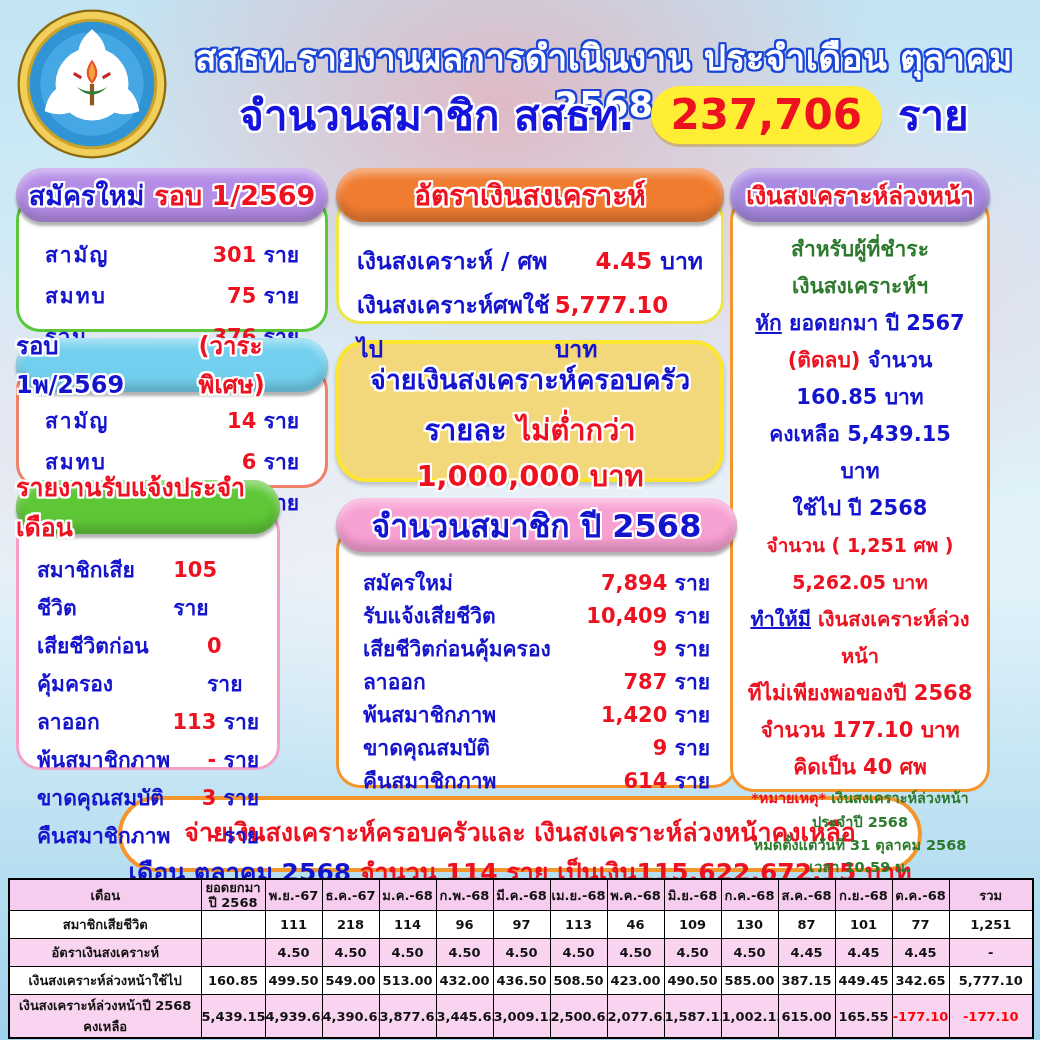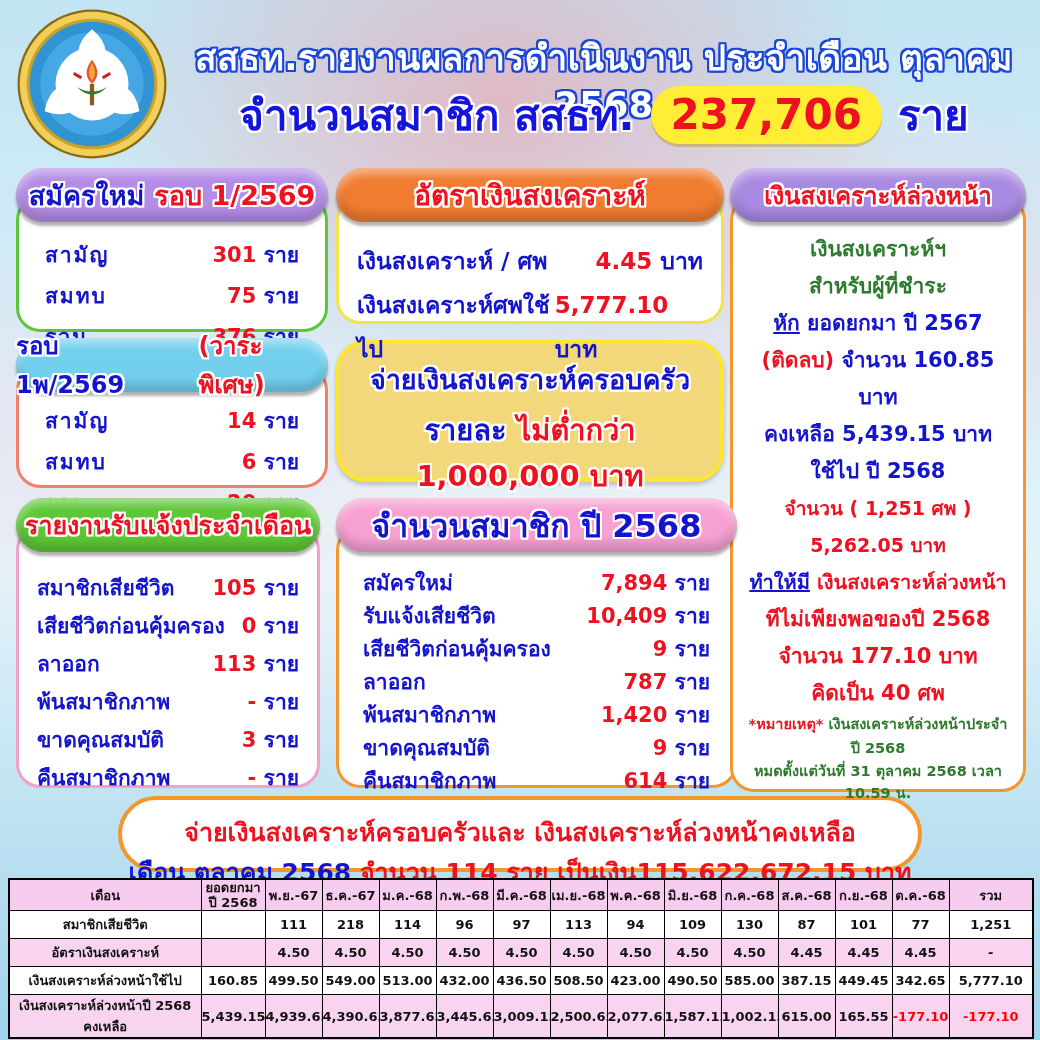--- a/index.html
+++ b/index.html
@@ -155,21 +155,21 @@
           <span class="stat-label">สมทบ</span>
           <span><span class="stat-value">6</span><span class="stat-unit"> ราย</span></span>
         </div>
         <div class="stat-row">
           <span class="stat-label">รวม</span>
           <span><span class="stat-value">20</span><span class="stat-unit"> ราย</span></span>
         </div>
       </div>
   </div>
 
-  <div class="statbox" style="left:16px;top:498px;width:304px;">
+  <div class="statbox" style="left:16px;top:480px;width:264px;">
     <div class="pill pill-C" style="font-size:25px;">
       <span class="c-red ow">รายงานรับแจ้งประจำเดือน</span>
     </div>
     <div class="card card-C rows-mid">
         <div class="stat-row">
           <span class="stat-label">สมาชิกเสียชีวิต</span>
           <span><span class="stat-value">105</span><span class="stat-unit"> ราย</span></span>
         </div>
         <div class="stat-row">
           <span class="stat-label">เสียชีวิตก่อนคุ้มครอง</span>
@@ -247,27 +247,27 @@
           <span class="stat-label">ขาดคุณสมบัติ</span>
           <span><span class="stat-value">9</span><span class="stat-unit"> ราย</span></span>
         </div>
         <div class="stat-row">
           <span class="stat-label">คืนสมาชิกภาพ</span>
           <span><span class="stat-value">614</span><span class="stat-unit"> ราย</span></span>
         </div>
       </div>
   </div>
 
-  <div class="statbox" style="left:730px;top:168px;width:296px;">
+  <div class="statbox" style="left:730px;top:168px;width:260px;">
     <div class="pill pill-G" style="font-size:24px;">
       <span class="c-red ow">เงินสงเคราะห์ล่วงหน้า</span>
     </div>
     <div class="card card-G">
+        <div class="seg-line"><span class="c-green">สำหรับผู้ที่ชำระ</span></div>
         <div class="seg-line"><span class="c-green">เงินสงเคราะห์ฯ</span></div>
-        <div class="seg-line"><span class="c-green">สำหรับผู้ที่ชำระ</span></div>
         <div class="seg-line"><span class="c-blue u">หัก</span><span class="c-blue"> ยอดยกมา ปี 2567</span></div>
         <div class="seg-line"><span class="c-red">(ติดลบ)</span><span class="c-blue"> จำนวน 160.85 บาท</span></div>
         <div class="seg-line"><span class="c-blue">คงเหลือ 5,439.15 บาท</span></div>
         <div class="seg-line"><span class="c-blue">ใช้ไป ปี 2568</span></div>
         <div class="seg-line" style="font-size: 19px;"><span class="c-red">จำนวน ( 1,251 ศพ ) 5,262.05 บาท</span></div>
         <div class="seg-line" style="font-size: 20px;"><span class="c-blue u">ทำให้มี</span><span class="c-red"> เงินสงเคราะห์ล่วงหน้า</span></div>
         <div class="seg-line"><span class="c-red">ทีไม่เพียงพอของปี 2568</span></div>
         <div class="seg-line"><span class="c-red">จำนวน 177.10 บาท</span></div>
         <div class="seg-line"><span class="c-red">คิดเป็น 40 ศพ</span></div>
         <div class="seg-line" style="font-size: 14.5px; line-height: 24px;"><span class="c-red">*หมายเหตุ*</span><span class="c-green"> เงินสงเคราะห์ล่วงหน้าประจำปี  2568</span></div>
@@ -323,21 +323,21 @@
         <tbody>
           <tr class="row-white">
             <th>สมาชิกเสียชีวิต</th>
             <td></td>
             <td>111</td>
             <td>218</td>
             <td>114</td>
             <td>96</td>
             <td>97</td>
             <td>113</td>
-            <td>94</td>
+            <td>46</td>
             <td>109</td>
             <td>130</td>
             <td>87</td>
             <td>101</td>
             <td>77</td>
             <td>1,251</td>
           </tr>
           <tr class="row-pink">
             <th>อัตราเงินสงเคราะห์</th>
             <td></td>

